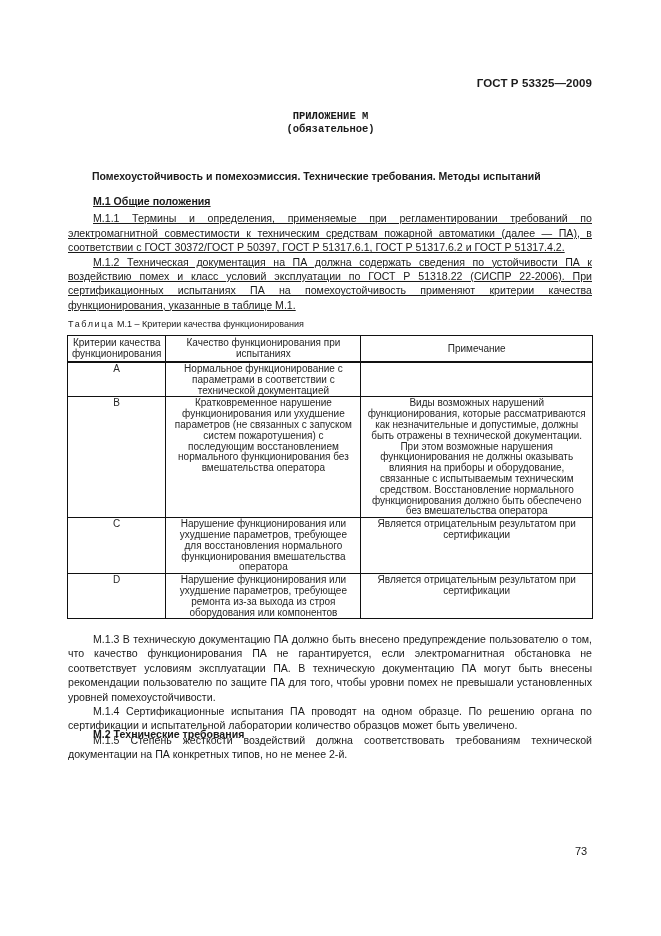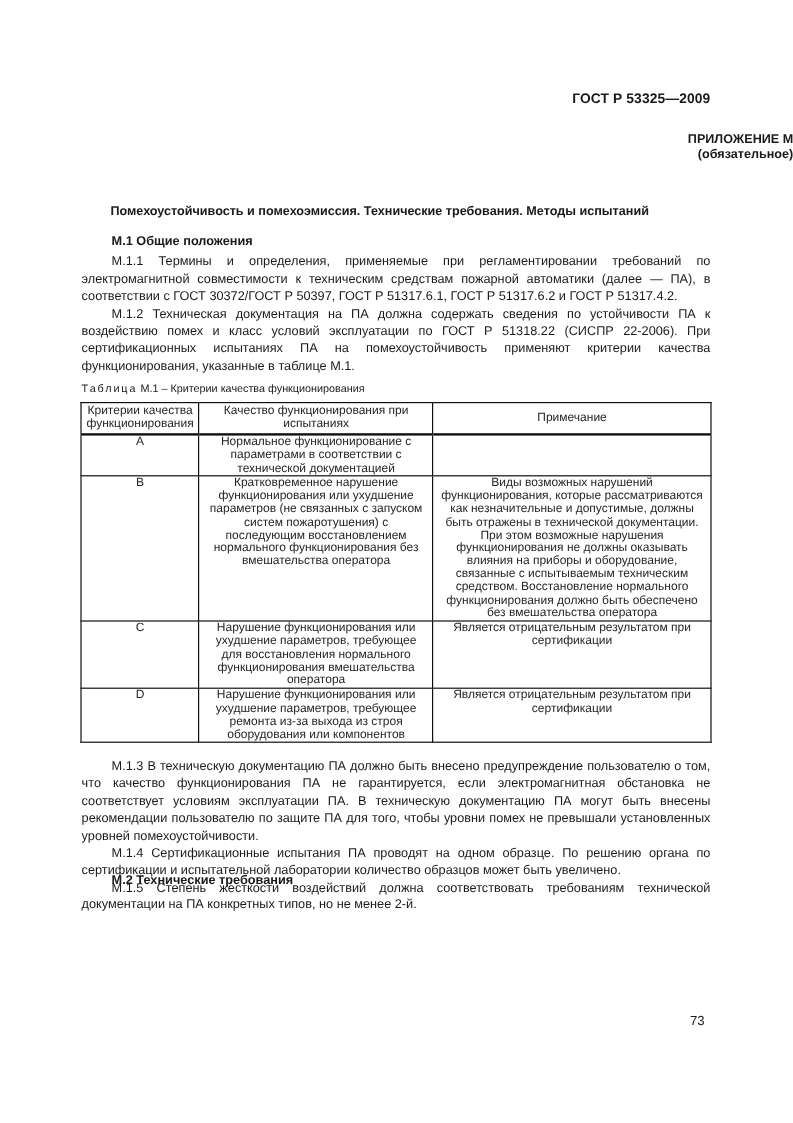--- a/index.html
+++ b/index.html
@@ -22,24 +22,25 @@
       font-size: 11.5px;
       font-weight: bold;
       letter-spacing: 0.1px;
       padding-left: 32px;
     }
     .appendix-title {
       position: absolute;
       top: 110px;
       left: 0;
       width: 661px;
-      text-align: right;
+      text-align: center;
       font-size: 10.5px;
       font-weight: bold;
       line-height: 13px;
+      font-family: Liberation Mono, monospace;
     }
     .section-title {
       position: absolute;
       top: 170px;
       left: 92px;
       font-size: 10.5px;
       font-weight: bold;
       white-space: nowrap;
     }
     .body-block {
@@ -110,21 +111,21 @@
 
 <div class="page-header">ГОСТ Р 53325—2009</div>
 
 <div class="appendix-title">
   <div>ПРИЛОЖЕНИЕ М</div>
   <div>(обязательное)</div>
 </div>
 
 <div class="section-title">Помехоустойчивость и помехоэмиссия. Технические требования. Методы испытаний</div>
 
-<div class="body-block" style="top:194px;">
+<div class="body-block" style="top:194px;text-decoration:underline;">
   <div class="subhead">М.1  Общие положения</div>
   <p class="para">М.1.1 Термины и определения, применяемые при регламентировании требований по электромагнитной совместимости к техническим средствам пожарной автоматики (далее — ПА), в соответствии с ГОСТ 30372/ГОСТ Р 50397, ГОСТ Р 51317.6.1, ГОСТ Р 51317.6.2 и ГОСТ Р 51317.4.2.</p>
   <p class="para">М.1.2 Техническая документация на ПА должна содержать сведения по устойчивости ПА к воздействию помех и класс условий эксплуатации по ГОСТ Р 51318.22 (СИСПР 22-2006). При сертификационных испытаниях ПА на помехоустойчивость применяют критерии качества функционирования, указанные в таблице М.1.</p>
 </div>
 
 <div class="table-caption">
   <span class="spaced">Таблица</span><span> М.1 – Критерии качества функционирования</span>
 </div>
 
 <table class="criteria">

